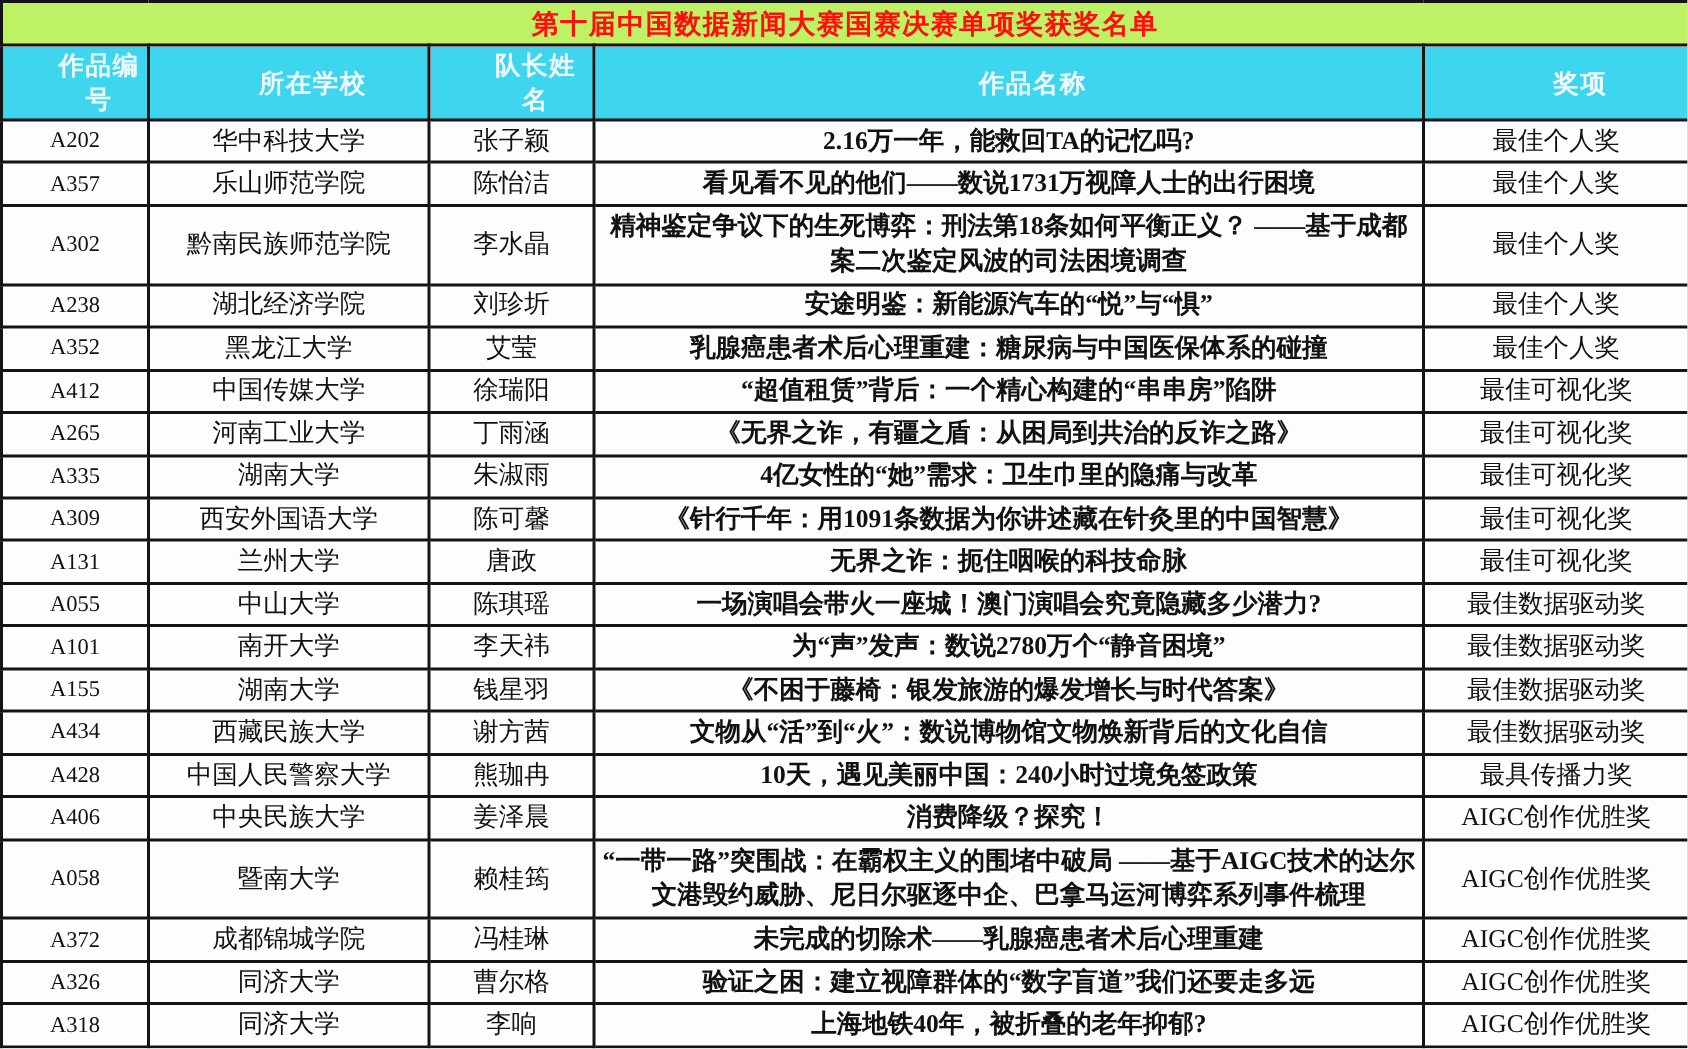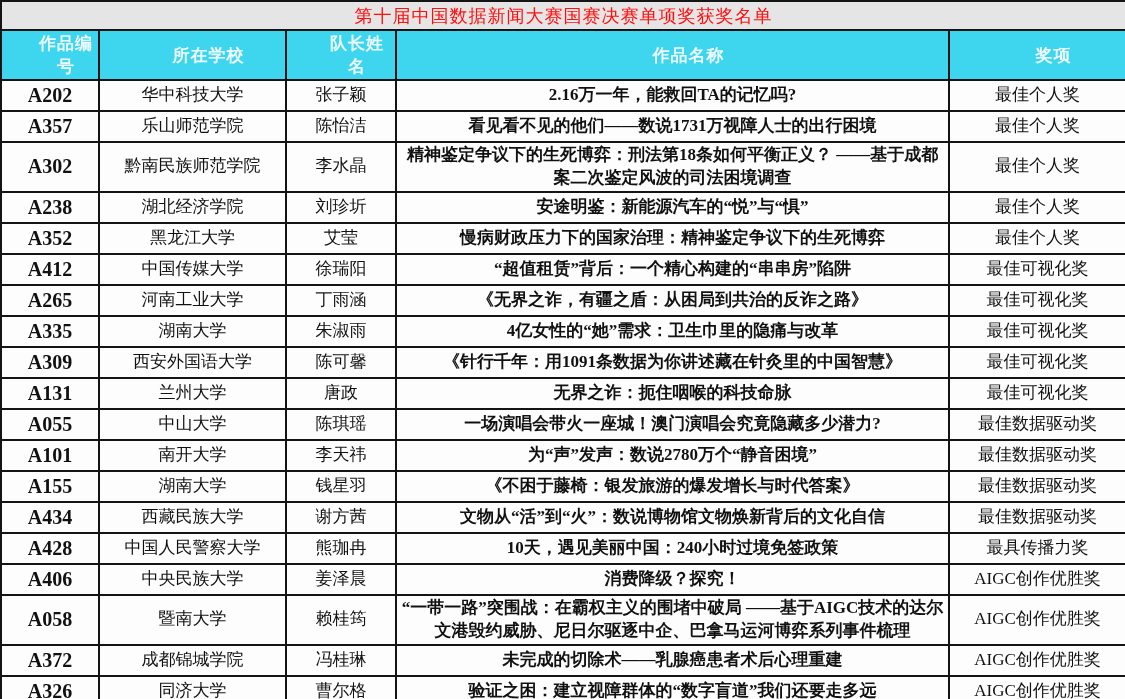--- a/index.html
+++ b/index.html
@@ -22,43 +22,43 @@
   }
   table.awards th,
   table.awards td {
     border: 2px solid #141414;
     text-align: center;
     vertical-align: middle;
     padding: 1px 4px;
     overflow: hidden;
   }
   tr.title-row th {
-    background: #e5e5e5;
+    background: #bef264;
     color: #ff0e0e;
     font-size: 18px;
-    font-weight: normal;
+    font-weight: bold;
     height: 25px;
     letter-spacing: 1px;
   }
   tr.header-row th {
     background: #3dd6ee;
     color: #eefaff;
     font-size: 17px;
     font-weight: bold;
     height: 27px;
     letter-spacing: 1px;
     padding-left: 36px;
   }
   tbody td {
     background: #fdfdfd;
     color: #111111;
     font-size: 17px;
     line-height: 1.35;
   }
-  td.c-id     { font-size: 20px; font-weight: bold; }
+  td.c-id     { font-size: 15px; }
   td.c-title  { padding: 1px 10px; font-weight: bold; }
 </style>
 </head>
 <body>
 
 <div class="screen">
   <table class="awards">
     <colgroup>
       <col style="width:98px">
       <col style="width:187px">
@@ -104,21 +104,21 @@
     <td class="c-id">A238</td>
     <td class="c-school">湖北经济学院</td>
     <td class="c-leader">刘珍圻</td>
     <td class="c-title">安途明鉴：新能源汽车的“悦”与“惧”</td>
     <td class="c-award">最佳个人奖</td>
   </tr>
         <tr>
     <td class="c-id">A352</td>
     <td class="c-school">黑龙江大学</td>
     <td class="c-leader">艾莹</td>
-    <td class="c-title">慢病财政压力下的国家治理：精神鉴定争议下的生死博弈</td>
+    <td class="c-title">乳腺癌患者术后心理重建：糖尿病与中国医保体系的碰撞</td>
     <td class="c-award">最佳个人奖</td>
   </tr>
         <tr>
     <td class="c-id">A412</td>
     <td class="c-school">中国传媒大学</td>
     <td class="c-leader">徐瑞阳</td>
     <td class="c-title">“超值租赁”背后：一个精心构建的“串串房”陷阱</td>
     <td class="c-award">最佳可视化奖</td>
   </tr>
         <tr>

